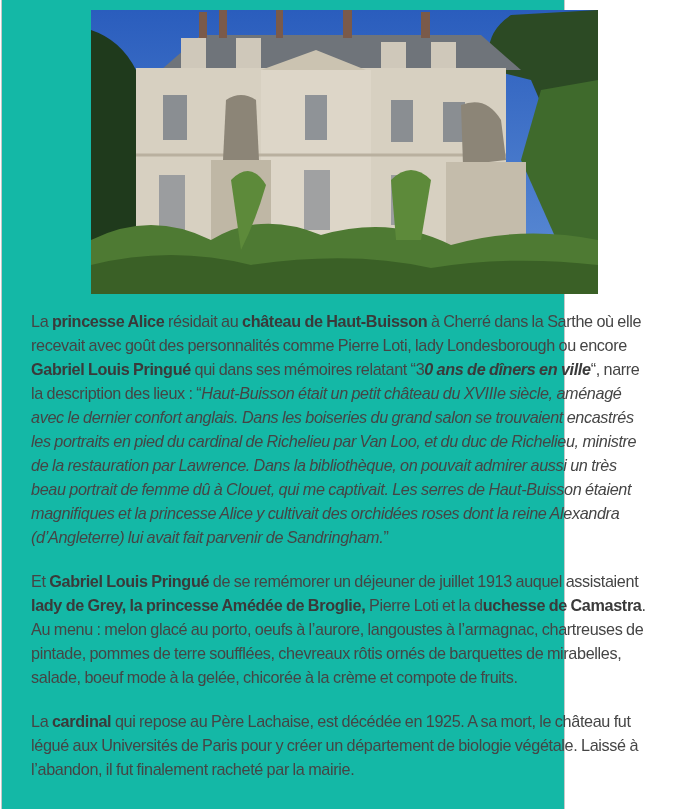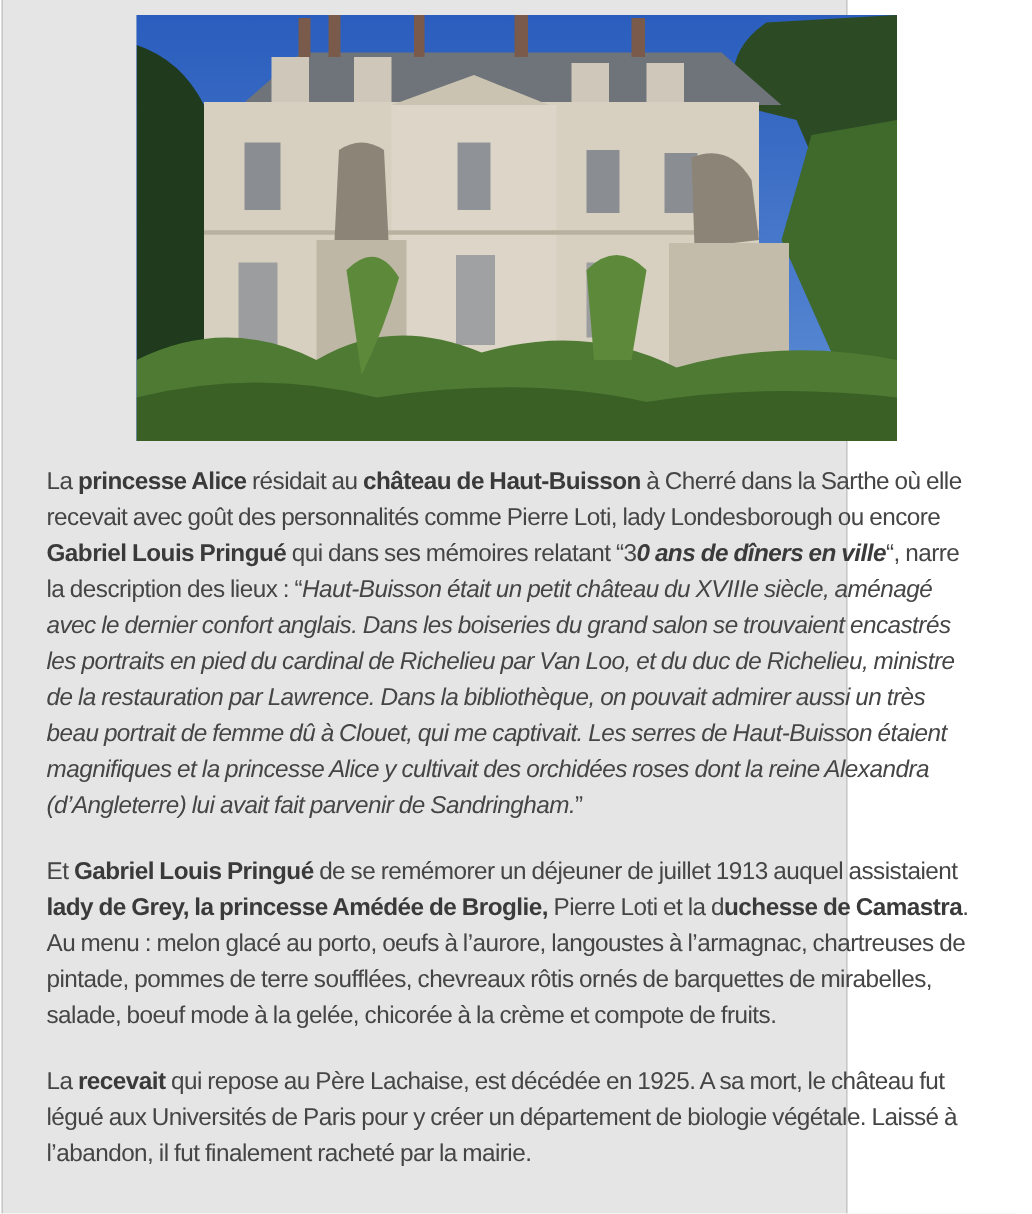--- a/index.html
+++ b/index.html
@@ -1,20 +1,20 @@
 <!DOCTYPE html>
 <html><head>
 <meta charset="utf-8">
 <style>
   html, body { margin:0; padding:0; background:#ffffff; }
   body { width:688px; height:809px; overflow:hidden; position:relative; }
   .frame {
     position:absolute; left:1px; top:0; width:564px; height:809px;
     border-left:1px solid #c8c8c8; border-right:1px solid #c8c8c8;
-    box-sizing:border-box; background:#e5e5e5;
+    box-sizing:border-box; background:#14b8a6;
   }
   .photo {
     position:absolute; left:89px; top:10px; width:507px; height:284px;
     overflow:hidden; background:#2f5fb8;
   }
   .photo svg { display:block; }
   .article {
     position:absolute; left:29px; top:309px; width:620px;
     font-family:"Liberation Sans", sans-serif;
     font-size:16.2px; line-height:24px; color:#454545;
@@ -83,16 +83,16 @@
   </div>
 
   <div class="article">
     <p>
       <span>La </span><b>princesse Alice</b><span> résidait au </span><b>château de Haut-Buisson</b><span> à Cherré dans la Sarthe où elle recevait avec goût des personnalités comme Pierre Loti, lady Londesborough ou encore </span><b>Gabriel Louis Pringué</b><span> qui dans ses mémoires relatant “3</span><b><i>0 ans de dîners en ville</i></b><span>“, narre la description des lieux : “</span><i>Haut-Buisson était un petit château du XVIIIe siècle, aménagé avec le dernier confort anglais. Dans les boiseries du grand salon se trouvaient encastrés les portraits en pied du cardinal de Richelieu par Van Loo, et du duc de Richelieu, ministre de la restauration par Lawrence. Dans la bibliothèque, on pouvait admirer aussi un très beau portrait de femme dû à Clouet, qui me captivait. Les serres de Haut-Buisson étaient magnifiques et la princesse Alice y cultivait des orchidées roses dont la reine Alexandra (d’Angleterre) lui avait fait parvenir de Sandringham.</i><span>”</span>
     </p>
     <p>
       <span>Et </span><b>Gabriel Louis Pringué</b><span> de se remémorer un déjeuner de juillet 1913 auquel assistaient </span><b>lady de Grey, la princesse Amédée de Broglie,</b><span> Pierre Loti et la d</span><b>uchesse de Camastra</b><span>. Au menu : melon glacé au porto, oeufs à l’aurore, langoustes à l’armagnac, chartreuses de pintade, pommes de terre soufflées, chevreaux rôtis ornés de barquettes de mirabelles, salade, boeuf mode à la gelée, chicorée à la crème et compote de fruits.</span>
     </p>
     <p>
-      <span>La </span><b>recevait</b><span> qui repose au Père Lachaise, est décédée en 1925. A sa mort, le château fut légué aux Universités de Paris pour y créer un département de biologie végétale. Laissé à l’abandon, il fut finalement racheté par la mairie.</span>
+      <span>La </span><b>cardinal</b><span> qui repose au Père Lachaise, est décédée en 1925. A sa mort, le château fut légué aux Universités de Paris pour y créer un département de biologie végétale. Laissé à l’abandon, il fut finalement racheté par la mairie.</span>
     </p>
   </div>
 </div>
 
 </body></html>

